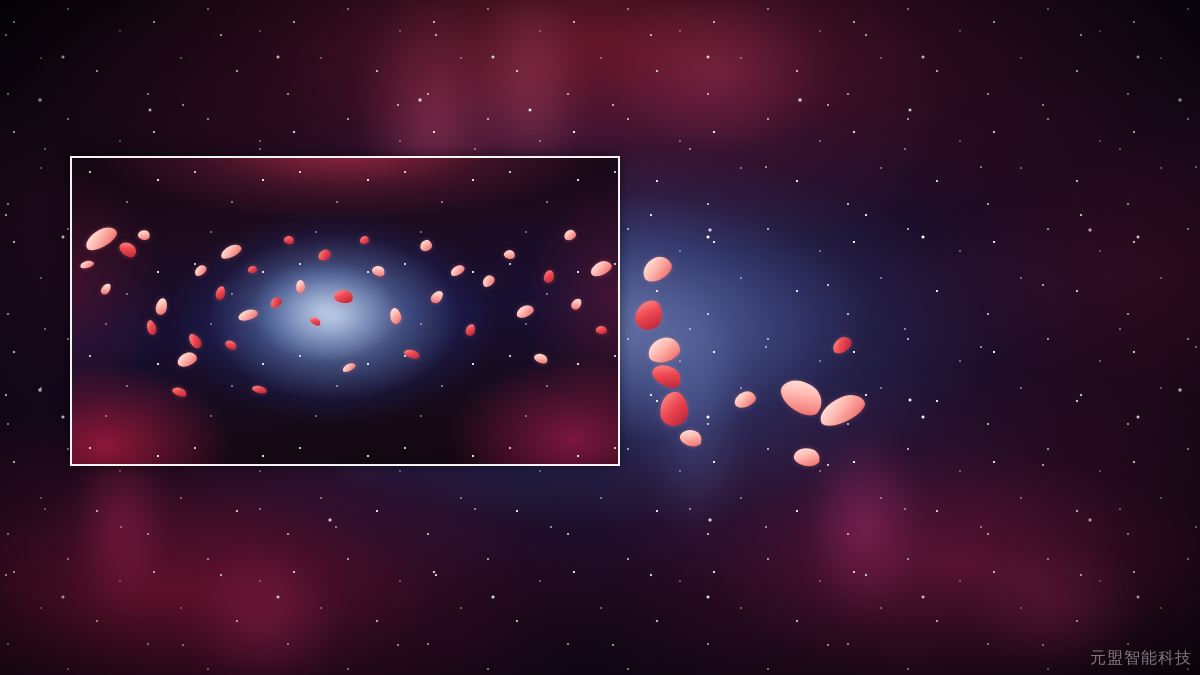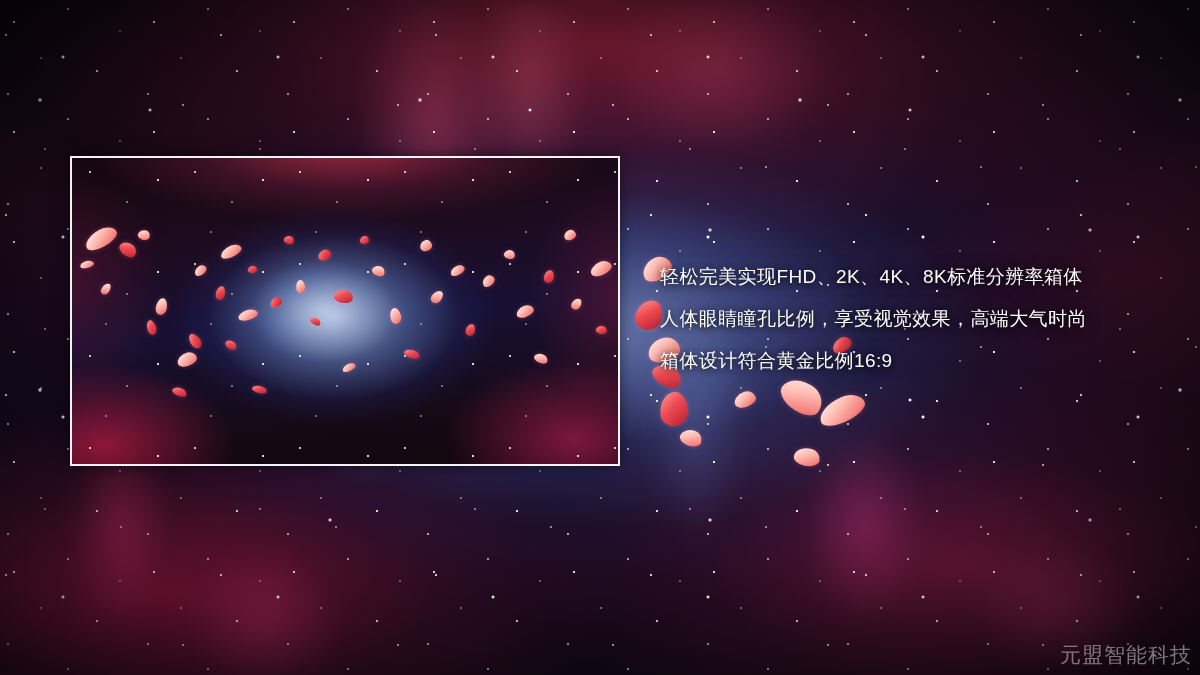--- a/index.html
+++ b/index.html
@@ -173,21 +173,21 @@
     letter-spacing: 0.4px;
     white-space: nowrap;
     text-shadow: 0 1px 6px rgba(0,0,0,0.85), 0 0 16px rgba(0,0,0,0.55);
   }
 
   
   .watermark {
     position: absolute;
     right: 8px;
     bottom: 6px;
-    font-size: 21px;
+    font-size: 16px;
     letter-spacing: 1px;
     color: rgba(168,162,168,0.72);
   }
 </style>
 </head>
 <body>
 
 <div class="slide">
 
   <div class="bg-layer bg-base"></div>
@@ -253,20 +253,15 @@
         <div class="petal pale" style="left: 444px; top: 148px; width: 18px; height: 11px; transform: rotate(-20deg);"></div>
         <div class="petal pale" style="left: 462px; top: 196px; width: 14px; height: 9px; transform: rotate(26deg);"></div>
         <div class="petal deep" style="left: 472px; top: 112px; width: 10px; height: 13px; transform: rotate(8deg);"></div>
         <div class="petal pale" style="left: 492px; top: 72px; width: 12px; height: 10px; transform: rotate(-18deg);"></div>
         <div class="petal pale" style="left: 500px; top: 140px; width: 9px; height: 12px; transform: rotate(30deg);"></div>
         <div class="petal pale" style="left: 518px; top: 104px; width: 22px; height: 13px; transform: rotate(-22deg);"></div>
         <div class="petal deep" style="left: 524px; top: 168px; width: 11px; height: 8px; transform: rotate(12deg);"></div>
       </div>
   </div>
 
-  <div class="body-copy">
-    <div class="body-line">轻松完美实现FHD、2K、4K、8K标准分辨率箱体</div>
-    <div class="body-line">人体眼睛瞳孔比例，享受视觉效果，高端大气时尚</div>
-    <div class="body-line">箱体设计符合黄金比例16:9</div>
-  </div>
 
   <div class="watermark">元盟智能科技</div>
 </div>
 
 </body></html>

